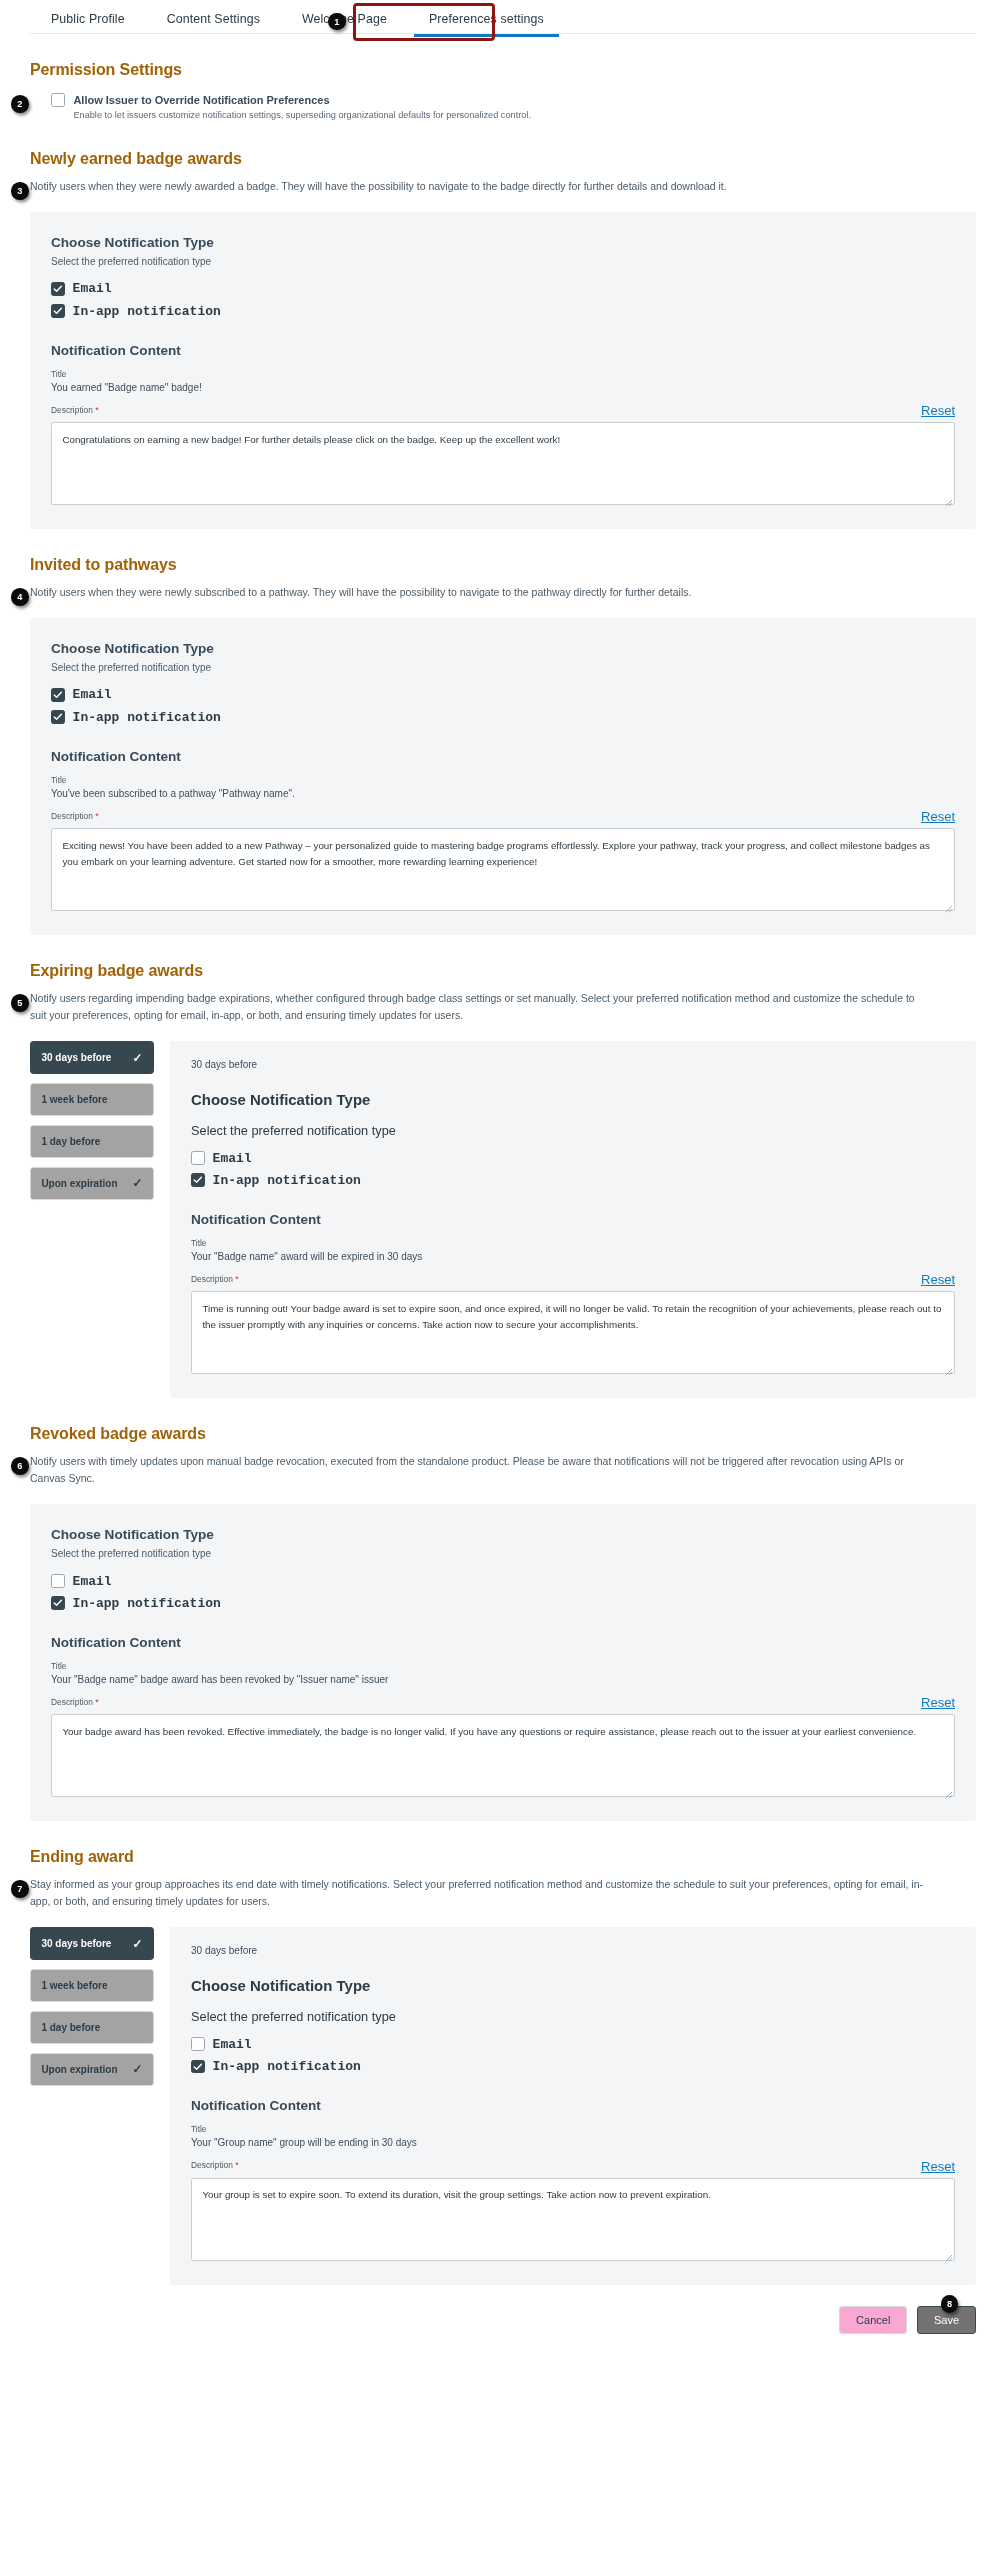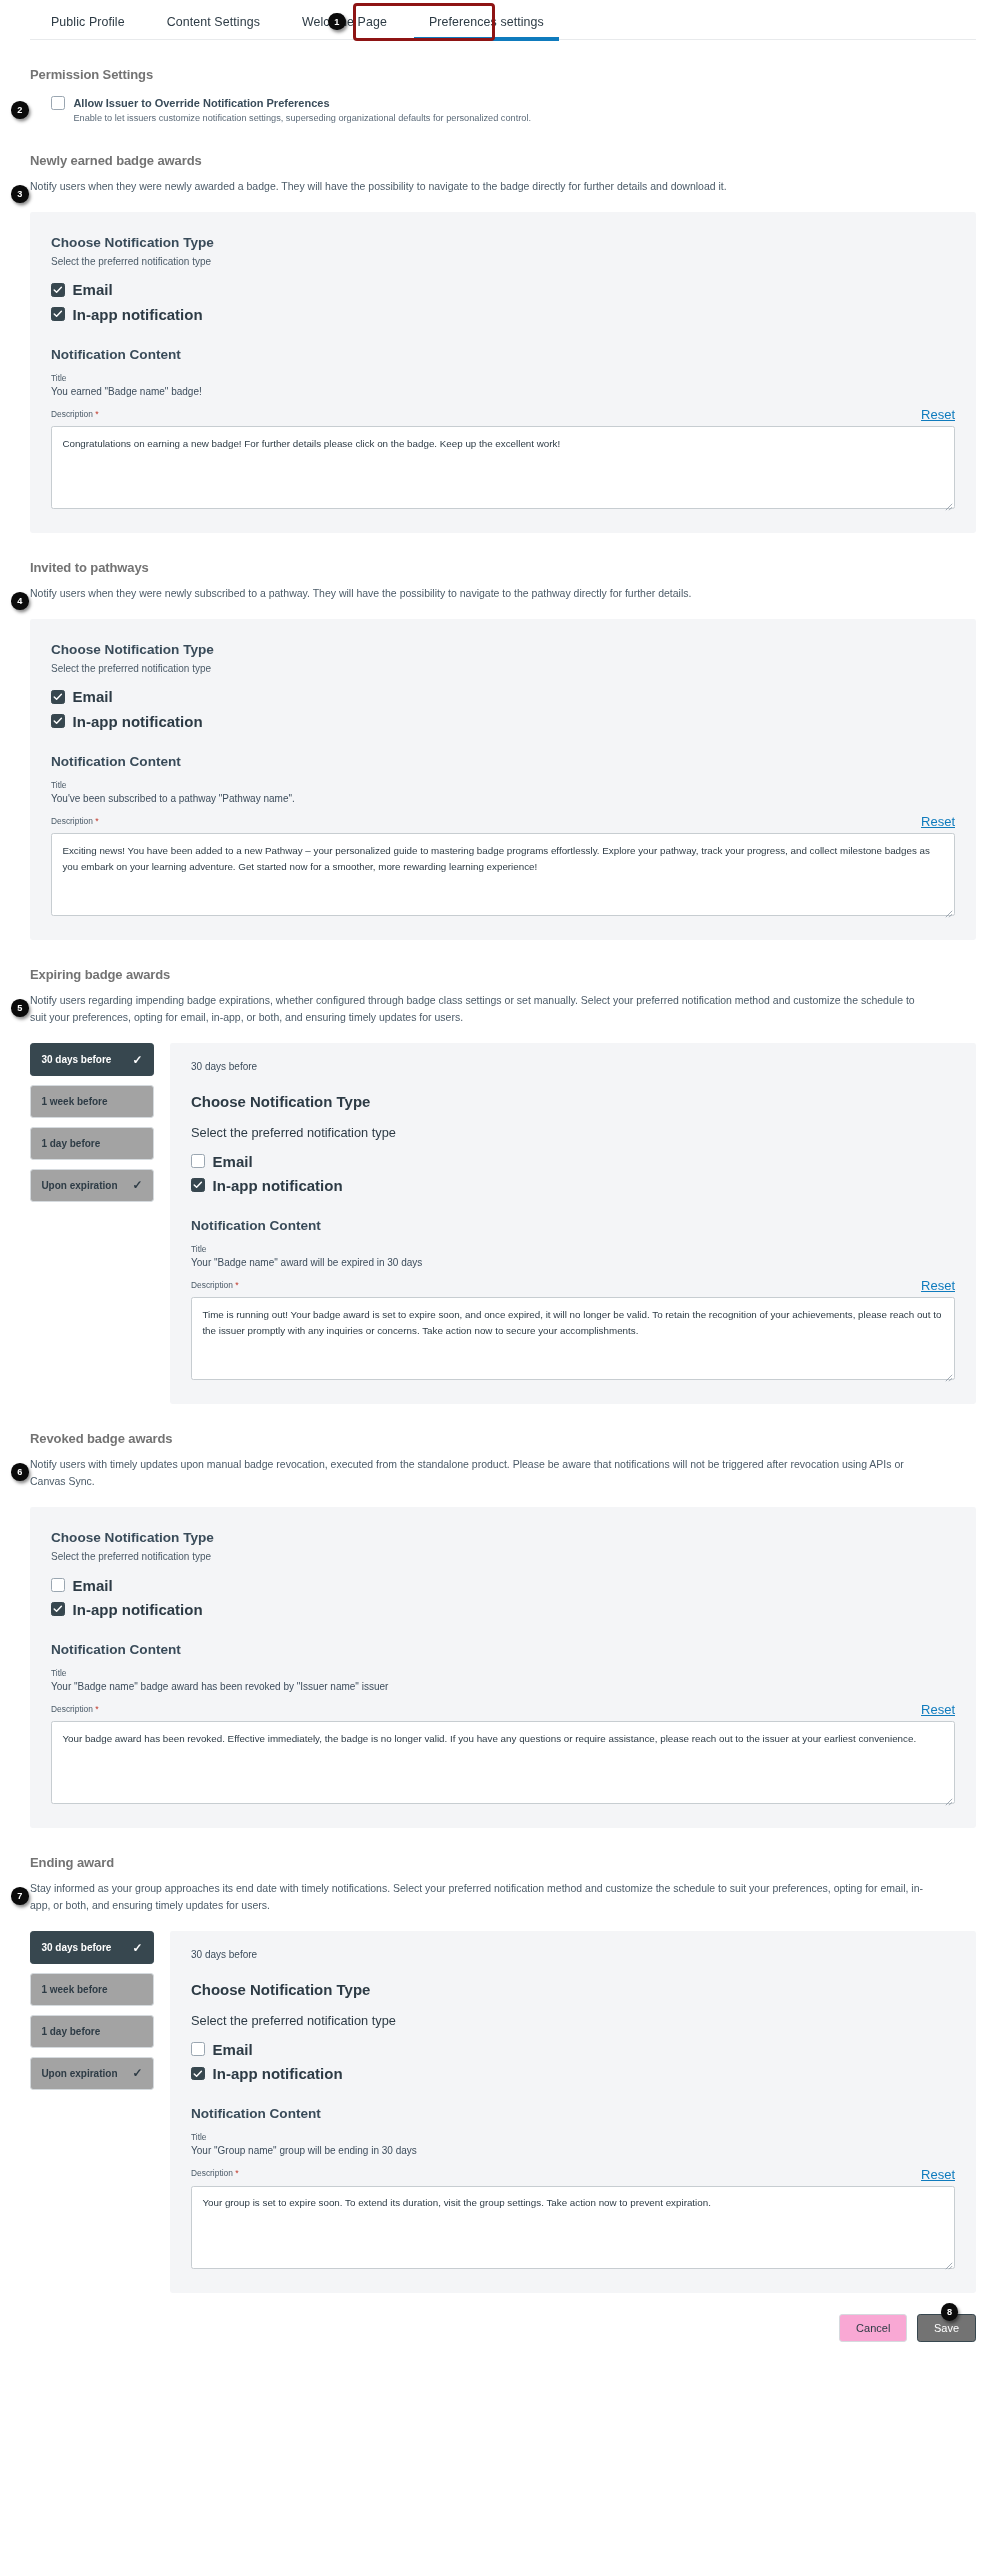--- a/index.html
+++ b/index.html
@@ -20,23 +20,23 @@
     overflow: hidden;
   }
 
   
   .tabbar {
     position: relative;
     margin: 0 30px;
     padding-top: 6.4px;
     border-bottom: 1.6px solid #e8eaec;
     display: flex;
-    align-items: flex-end;
+    align-items: center;
     gap: 0px;
-    height: 40px;
+    height: 34px;
   }
   .tab {
     padding: 7.2px 21px 9.6px 21px;
     font-size: 12.4px;
     color: #2d3b45;
     letter-spacing: 0.1px;
     cursor: pointer;
     position: relative;
     white-space: nowrap;
   }
@@ -68,23 +68,23 @@
     position: absolute;
     border: 3.2px solid #8e1414;
     border-radius: 4px;
     z-index: 20;
     pointer-events: none;
   }
 
   
   .section { position: relative; margin: 0 30px; }
   h2.sec-title {
-    font-size: 13px;
+    font-size: 16px;
     font-weight: 700;
-    color: #737373;
+    color: #a16207;
     margin: 27px 0 9.6px 0;
     letter-spacing: -0.1px;
   }
   .sec-desc {
     font-size: 10.5px;
     line-height: 1.62;
     color: #4b5b68;
     margin: 0 0 0 0;
     max-width: 901px;
   }
@@ -117,21 +117,21 @@
     padding: 17.5px 21px 21px 21px;
   }
   .card h3 {
     font-size: 13.6px;
     font-weight: 700;
     color: #394b59;
     margin: 4.8px 0 6.4px 0;
   }
   .card .hint { font-size: 10px; color:#4b5b68; margin: 0 0 14.4px 0; }
   .cbrow { display:flex; align-items:center; gap: 8px; margin-bottom: 7.2px; }
-  .cbrow span.lbl { font-size: 15px; font-weight: 700; color:#2d3b45; }
+  .cbrow span.lbl { font-size: 13px; font-weight: 700; color:#2d3b45;font-family:Liberation Mono, monospace; }
 
   .nc-title { font-size: 13.6px; font-weight: 700; color:#394b59; margin: 24px 0 11px 0; }
   .fld-label { font-size: 8.4px; color:#4b5b68; margin-bottom: 3.2px; }
   .req { color:#c0392b; font-size: 8.8px; }
   .fld-value { font-size: 10px; color:#3d4d5c; margin-bottom: 10.4px; }
   .desc-head {
     display:flex; align-items:flex-end; justify-content:space-between;
     margin-bottom: 4px;
   }
   .reset-link {

